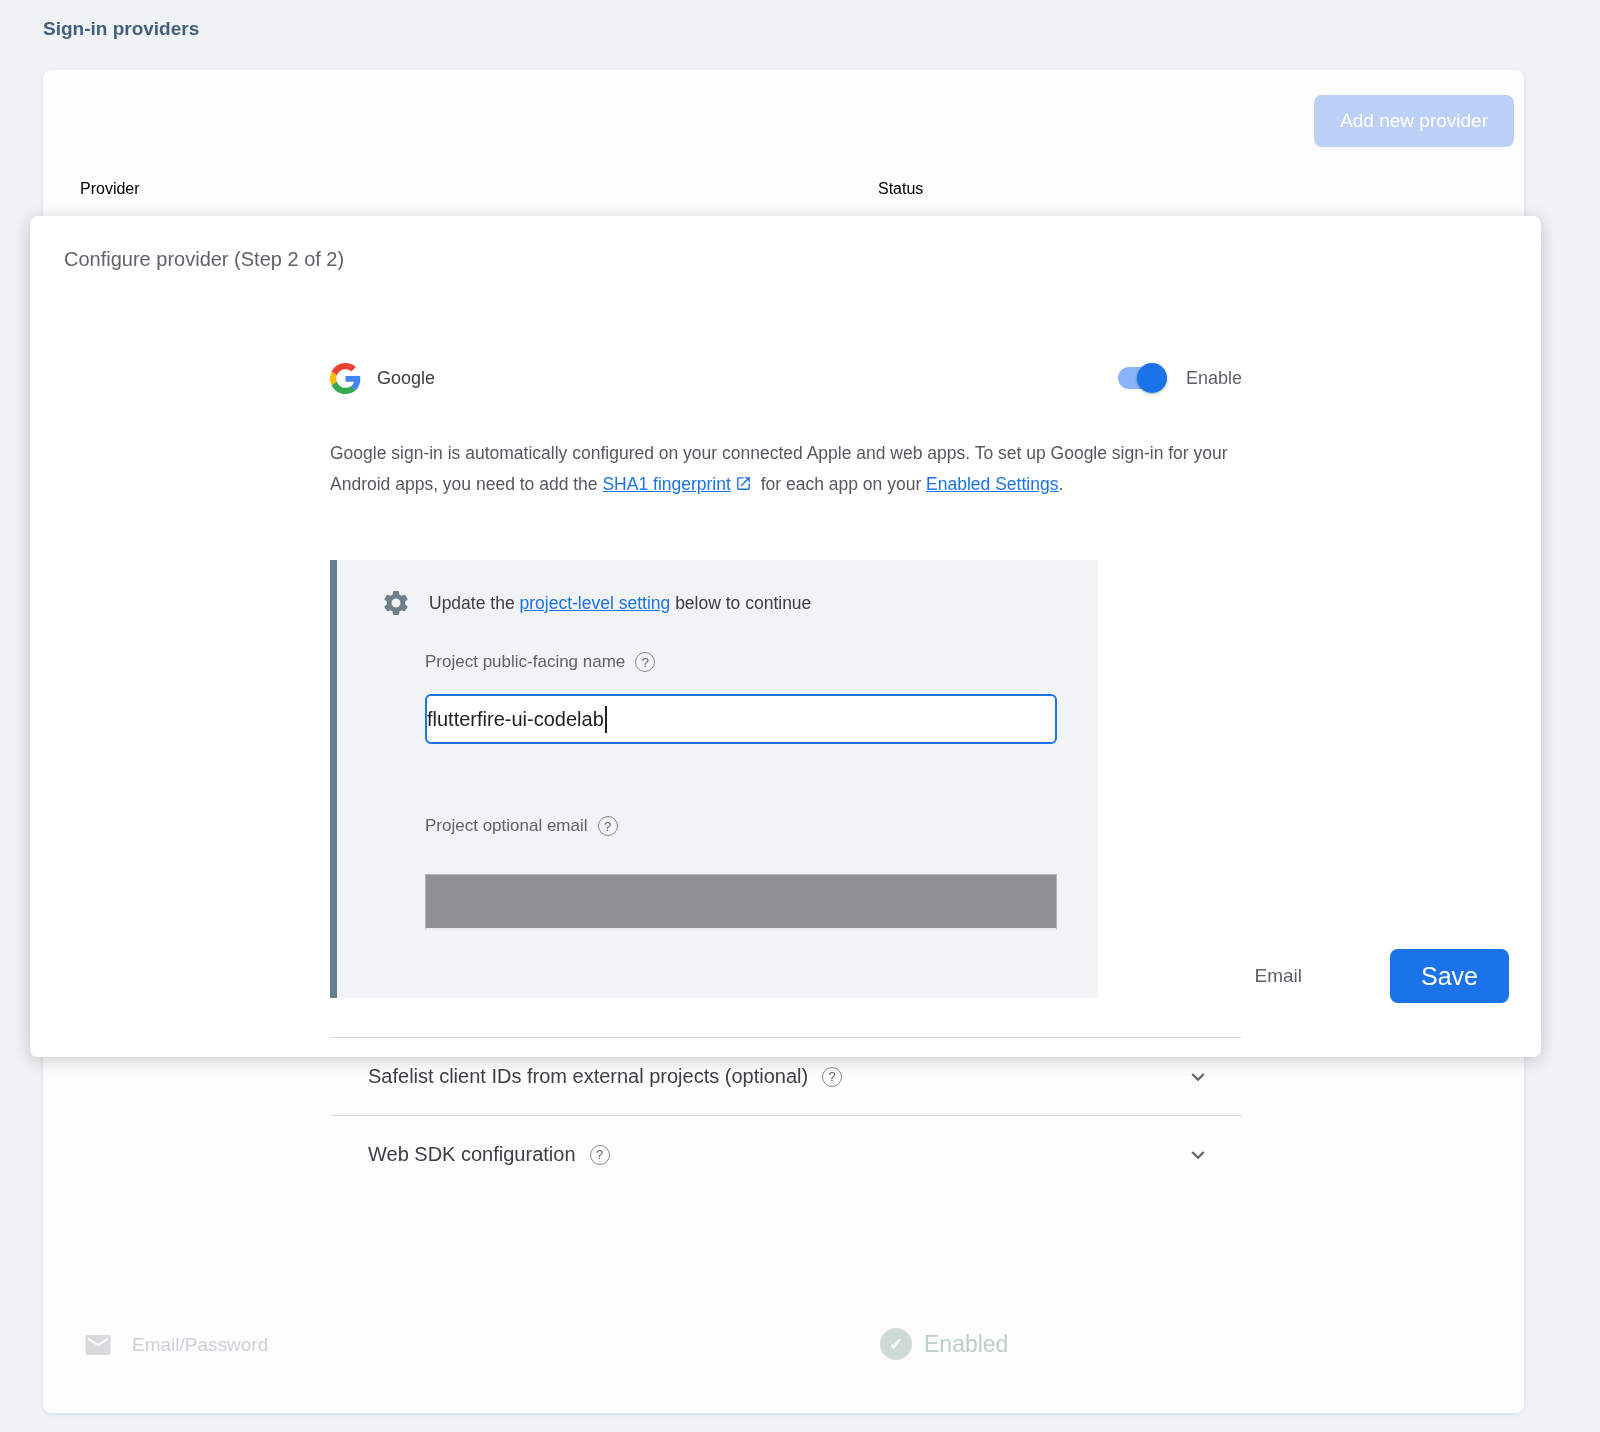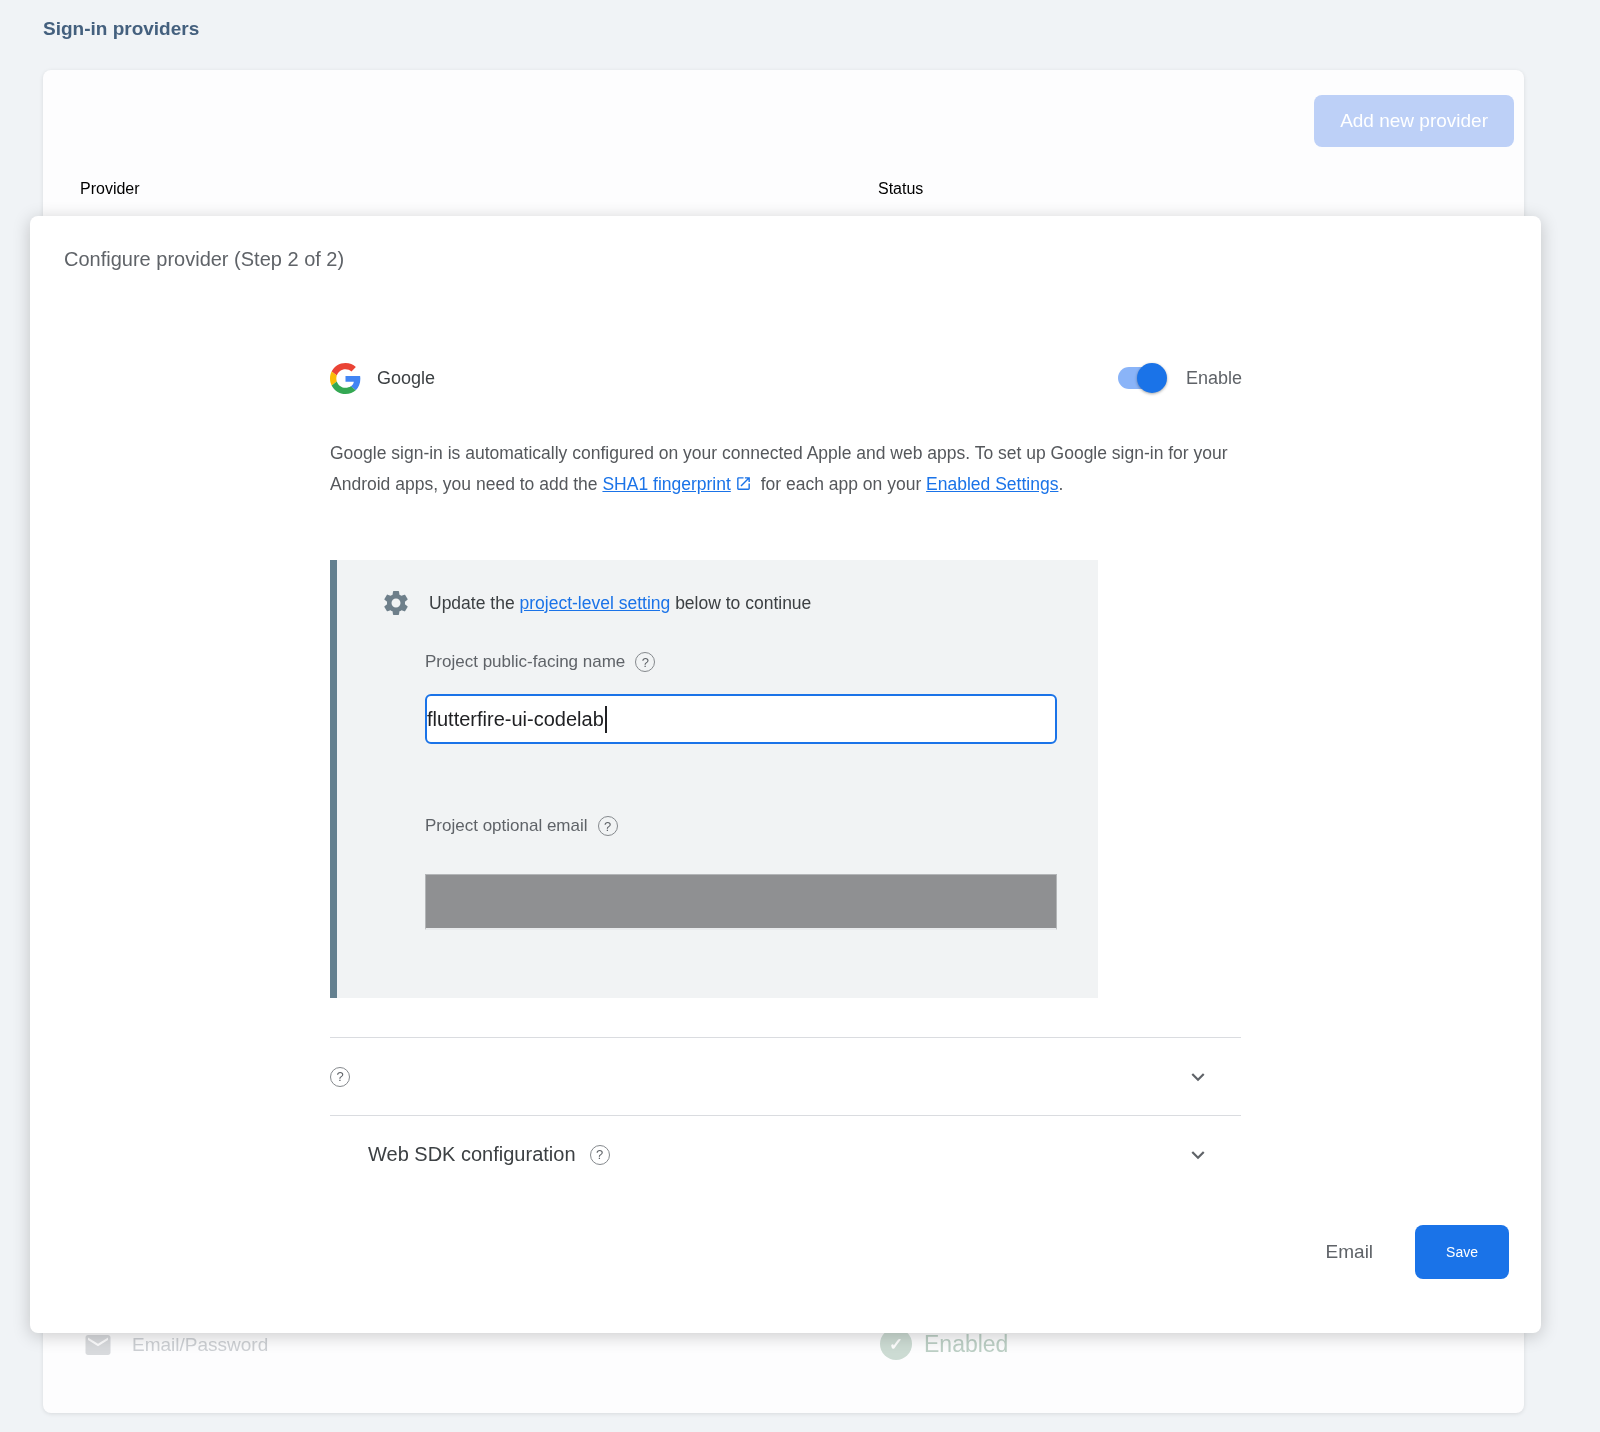--- a/index.html
+++ b/index.html
@@ -38,21 +38,21 @@
   .check-circle {
     width:32px; height:32px; border-radius:50%;
     background:#ccdbd3; color:#ffffff;
     display:flex; align-items:center; justify-content:center;
     font-size:17px; font-weight:bold;
   }
   .row-status { font-size:23px; color:#bccfc5; }
 
   
   .modal {
-    position:absolute; left:30px; top:216px; width:1511px; height:1117px;
+    position:absolute; left:30px; top:216px; width:1511px; height:841px;
     background:#ffffff; border-radius:8px;
     box-shadow:0 3px 18px rgba(0,0,0,0.20);
     z-index:10;
   }
   .modal-title { position:absolute; left:34px; top:32px; font-size:20px; color:#5f6368; }
 
   .google-row { position:absolute; left:300px; top:144px; width:912px; height:36px; display:flex; align-items:center; }
   .g-logo { width:31px; height:31px; display:inline-flex; }
   .g-label { margin-left:16px; font-size:18px; color:#3c4043; }
   .toggle-wrap { margin-left:auto; display:flex; align-items:center; }
@@ -106,21 +106,21 @@
   .panel-title { font-size:20px; color:#3c4043; margin-left:38px; margin-right:14px; }
   .chevron { margin-left:auto; width:26px; height:26px; display:inline-flex; }
 
   .footer { position:absolute; right:32px; bottom:54px; display:flex; align-items:center; }
   .cancel-btn {
     background:none; border:none; font-family:inherit;
     font-size:19px; color:#5f6368; cursor:pointer; margin-right:42px;
   }
   .save-btn {
     height:54px; padding:0 31px; background:#1a73e8; color:#ffffff;
-    border:none; border-radius:8px; font-family:inherit; font-size:14px; cursor:pointer;
+    border:none; border-radius:8px; font-family:inherit; font-size:25px; cursor:pointer;margin-left:46px;
   }
 </style>
 </head>
 <body>
 
 <div class="page-title">Sign-in providers</div>
 
 <div class="providers-card">
   <button class="add-btn">Add new provider</button>
   <div class="col-head col-provider">Provider</div>
@@ -191,20 +191,21 @@
     <div class="field-label label-email">
       <span>Project optional email</span>
       <span class="help">
           <span>?</span>
         </span>
     </div>
     <div class="redacted"></div>
   </div>
 
   <div class="panel panel-1">
+    <span class="panel-title">Safelist client IDs from external projects (optional)</span>
     <span class="help">
         <span>?</span>
       </span>
     <span class="chevron">
         <svg viewBox="0 0 24 24" width="26" height="26">
           <path fill="#5f6368" d="M16.59 8.59L12 13.17 7.41 8.59 6 10l6 6 6-6z"></path>
         </svg>
       </span>
   </div>
 

